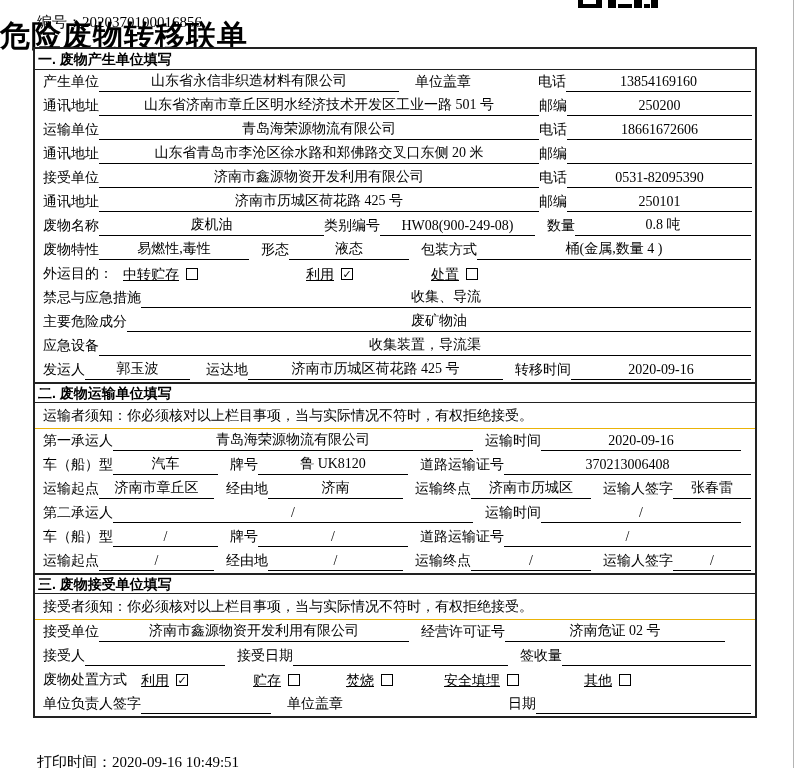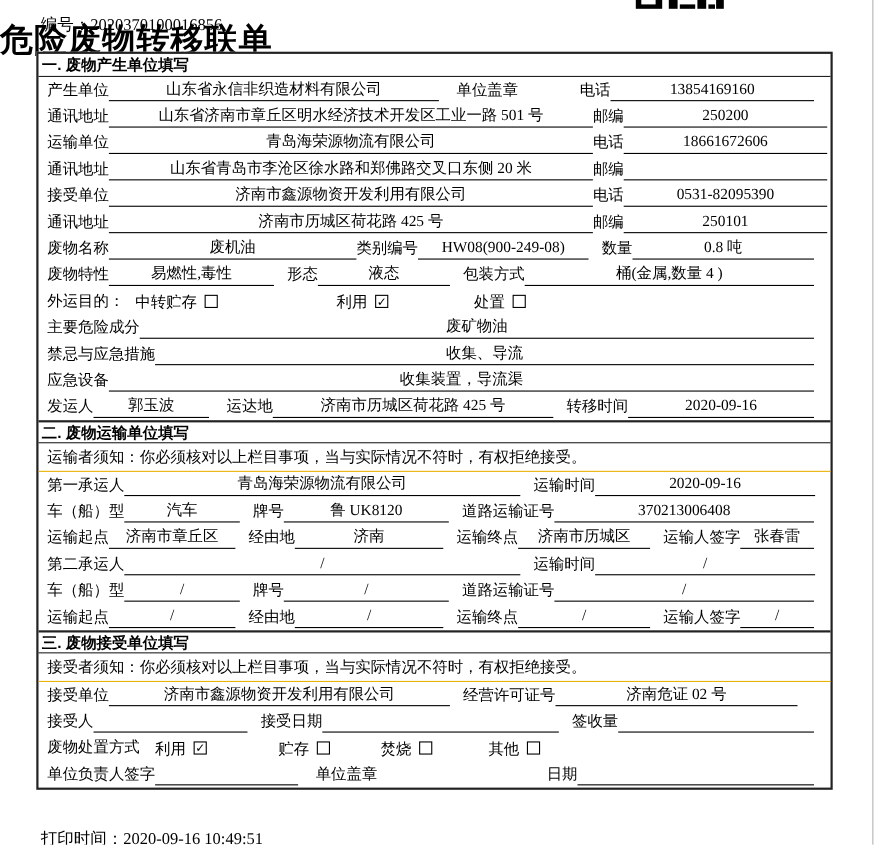--- a/index.html
+++ b/index.html
@@ -44,40 +44,40 @@
     border-bottom: 1px solid #222;
     display: flex; align-items: center;
   }
   .sec-title.bordered-top { border-top: 2px solid #222; }
   .notice-row {
     height: 26px; padding: 0 8px;
     display: flex; align-items: center;
     border-bottom: 1px solid #eab308;
   }
   .row {
-    height: 24px; padding: 0 15px 2px 8px;
+    height: 24px; padding: 0 4px 2px 8px;
     display: flex; align-items: flex-end;
   }
   .lbl { white-space: nowrap; flex: none; padding-bottom: 1px; }
   .val {
     border-bottom: 1px solid #000;
     padding: 0 6px 1px 6px;
     white-space: nowrap; overflow: hidden;
     min-height: 17px; flex: none; text-align: center;
   }
   .val.grow { flex: 1 1 auto; }
   .sp { flex: 1 1 auto; }
   .ml12 { margin-left: 12px; } .ml16 { margin-left: 16px; }
   .w105{width:105px}.w115{width:115px}.w120{width:120px}.w130{width:130px}
   .w135{width:135px}.w140{width:140px}.w150{width:150px}.w155{width:155px}
   .w185{width:185px}.w200{width:200px}.w215{width:215px}.w220{width:220px}
   .w225{width:225px}.w255{width:255px}.w300{width:300px}.w310{width:310px}
   .w360{width:360px}.w440{width:440px}
   
-  .opt { display: flex; align-items: flex-start; flex: none; }
+  .opt { display: flex; align-items: flex-start; flex: none; text-decoration: underline; }
   .opt .cb {
     display: inline-block; width: 12px; height: 12px;
     border: 1px solid #000; margin-left: 7px;
     font-size: 11px; line-height: 11px; text-align: center;
     font-family: "DejaVu Sans", sans-serif;
     align-self: center; margin-bottom: 2px;
   }
   .ow175{width:183px; margin-left:10px}.ow125{width:125px}.ow170{width:170px}
   .dw105{width:112px; margin-left:14px}.dw90{width:93px}.dw95{width:98px}.dw135{width:140px}
   
@@ -184,27 +184,27 @@
         <span>利用</span>
         <span class="cb">✓</span>
       </span>
       <span class="opt">
         <span>处置</span>
         <span class="cb"></span>
       </span>
     </div>
 
     <div class="row">
+      <span class="lbl">禁忌与应急措施</span>
+      <span class="val grow">收集、导流</span>
+    </div>
+
+    <div class="row">
       <span class="lbl">主要危险成分</span>
       <span class="val grow">废矿物油</span>
-    </div>
-
-    <div class="row">
-      <span class="lbl">禁忌与应急措施</span>
-      <span class="val grow">收集、导流</span>
     </div>
 
     <div class="row">
       <span class="lbl">应急设备</span>
       <span class="val grow">收集装置，导流渠</span>
     </div>
 
     <div class="row">
       <span class="lbl">发运人</span>
       <span class="val w105">郭玉波</span>
@@ -302,20 +302,24 @@
         <span class="cb">✓</span>
       </span>
       <span class="opt dw90">
         <span>贮存</span>
         <span class="cb"></span>
       </span>
       <span class="opt dw95">
         <span>焚烧</span>
         <span class="cb"></span>
       </span>
+      <span class="opt dw135">
+        <span>安全填埋</span>
+        <span class="cb"></span>
+      </span>
       <span class="opt">
         <span>其他</span>
         <span class="cb"></span>
       </span>
     </div>
 
     <div class="row">
       <span class="lbl">单位负责人签字</span>
       <span class="val w130"></span>
       <span class="lbl ml16">单位盖章</span>

